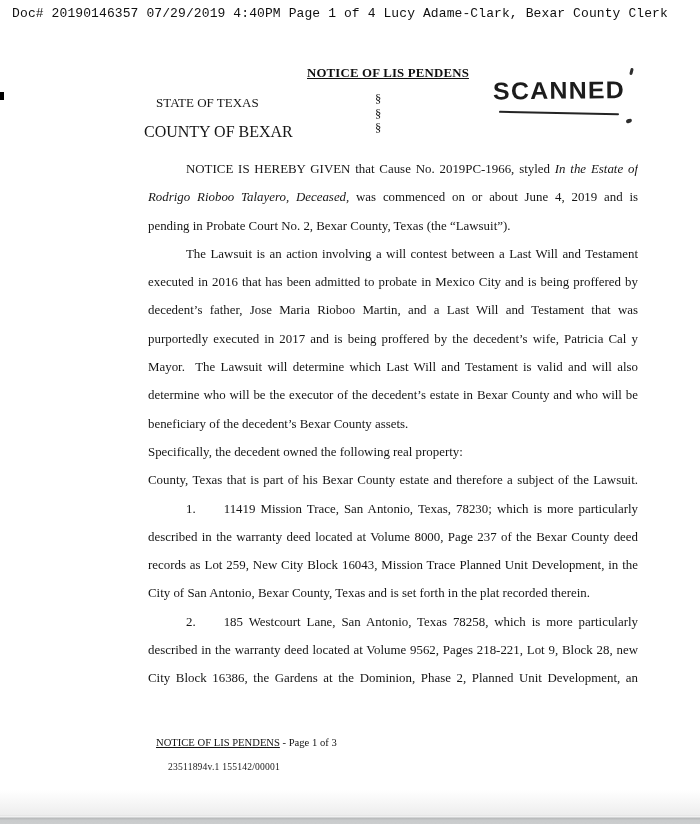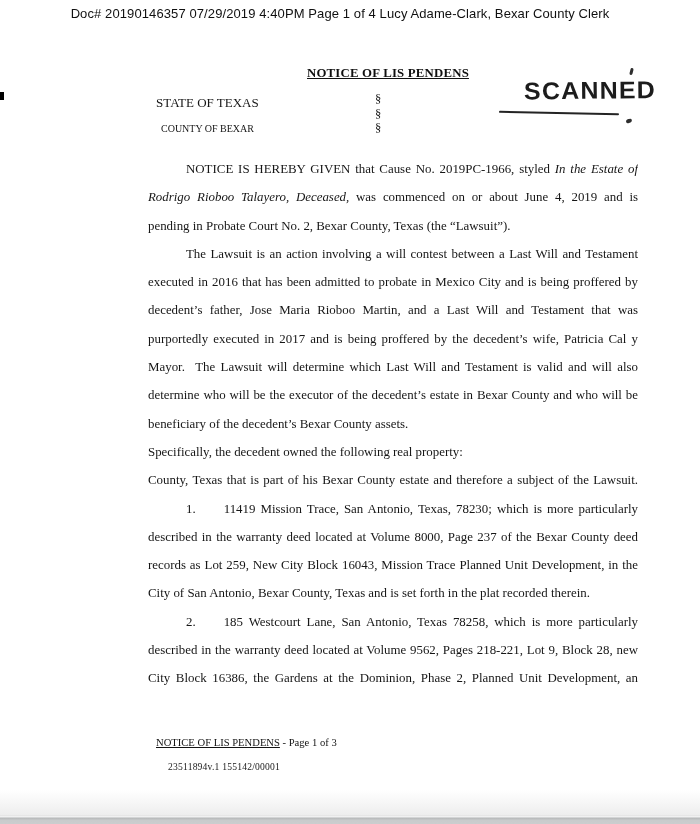--- a/index.html
+++ b/index.html
@@ -7,49 +7,49 @@
     width: 700px; height: 824px;
     position: relative;
     background: #ffffff;
     font-family: "Liberation Serif", serif;
     color: #161616;
     overflow: hidden;
   }
   .scan-header {
     position: absolute; top: 6px; left: 0; width: 680px;
     text-align: center;
-    font-family: Liberation Sans, sans-serif;
+    font-family: Liberation Mono, monospace;
     font-size: 13px; color: #101010;
     letter-spacing: 0.1px;
   }
   .doc-title {
     position: absolute; top: 66px; left: 307px;
     font-size: 12.8px; font-weight: bold;
     text-decoration: underline;
     letter-spacing: 0.2px;
     color: #111;
   }
   .stamp-text {
-    position: absolute; top: 76px; left: 524px;
+    position: absolute; top: 76px; left: 493px;
     font-family: "Liberation Sans", sans-serif;
     font-weight: bold; font-size: 25px;
     letter-spacing: 1.2px; color: #1c1c1c;
     transform: rotate(-0.6deg) scaleY(0.97);
   }
   .stamp-line {
     position: absolute; top: 112px; left: 499px;
     width: 120px; height: 2.4px; background: #242424;
     transform: rotate(1.1deg); border-radius: 2px;
   }
   .artifact { position: absolute; background: #2e2e2e; }
   .artifact-tick { left: 630px; top: 68px; width: 3px; height: 7px; border-radius: 2px; transform: rotate(14deg); }
   .artifact-comma { left: 626px; top: 119px; width: 6px; height: 4px; border-radius: 50% 40% 60% 40%; transform: rotate(-18deg); }
   .edge-mark { position: absolute; left: 0; top: 92px; width: 4px; height: 8px; background: #000; }
   .cap-state { position: absolute; left: 156px; top: 95px; font-size: 13px; font-family: Liberation Serif, serif; }
-  .cap-county { position: absolute; left: 161px; top: 123px; font-size: 10px; }
+  .cap-county { position: absolute; left: 144px; top: 123px; font-size: 16px; }
   .cap-symbols {
     position: absolute; left: 375px; top: 92px;
     font-size: 12.5px; line-height: 14.6px; text-align: center;
   }
   .body-text {
     position: absolute; left: 148px; top: 155px; width: 490px;
     font-size: 12.9px;
   }
   .line {
     height: 28.3px; line-height: 28.3px;

